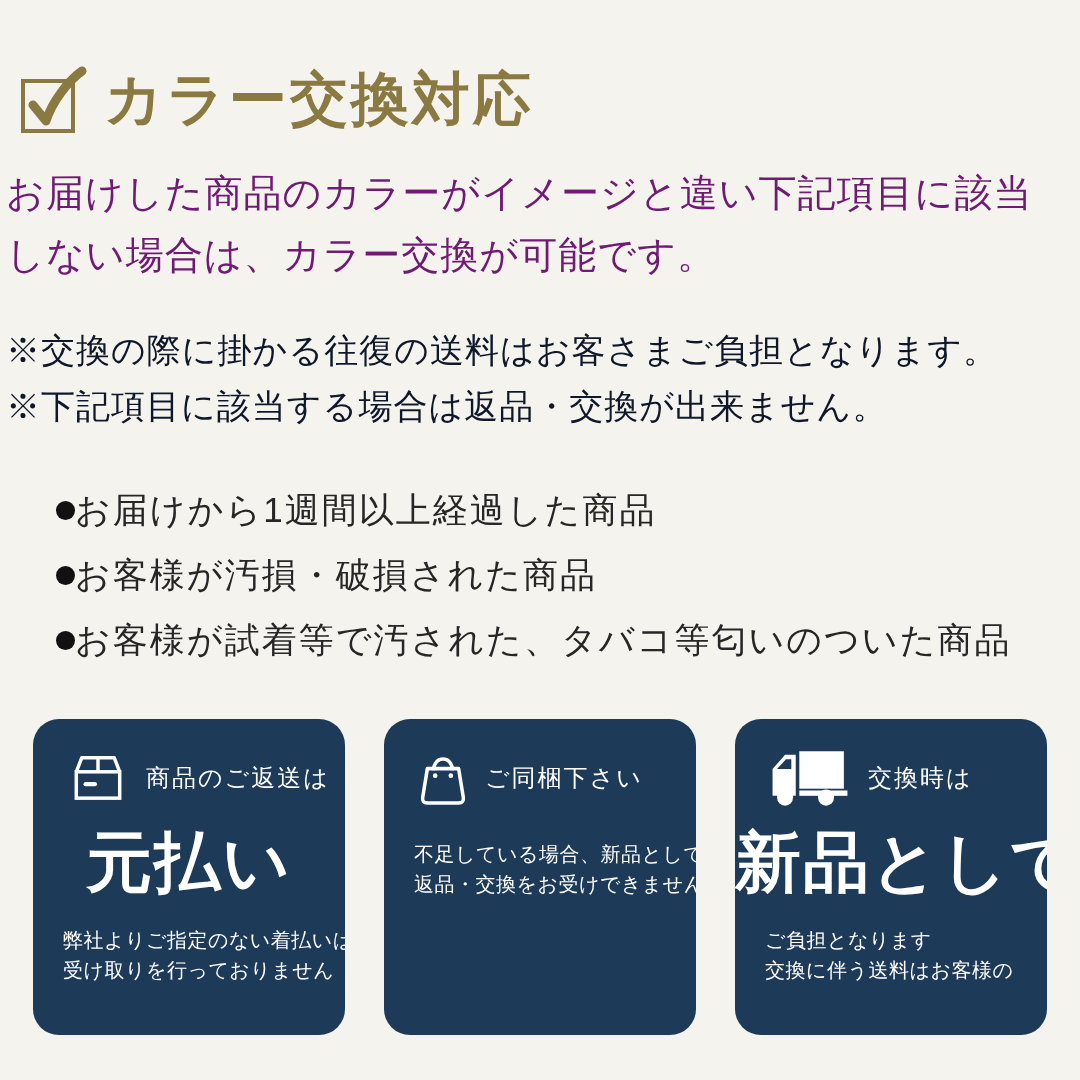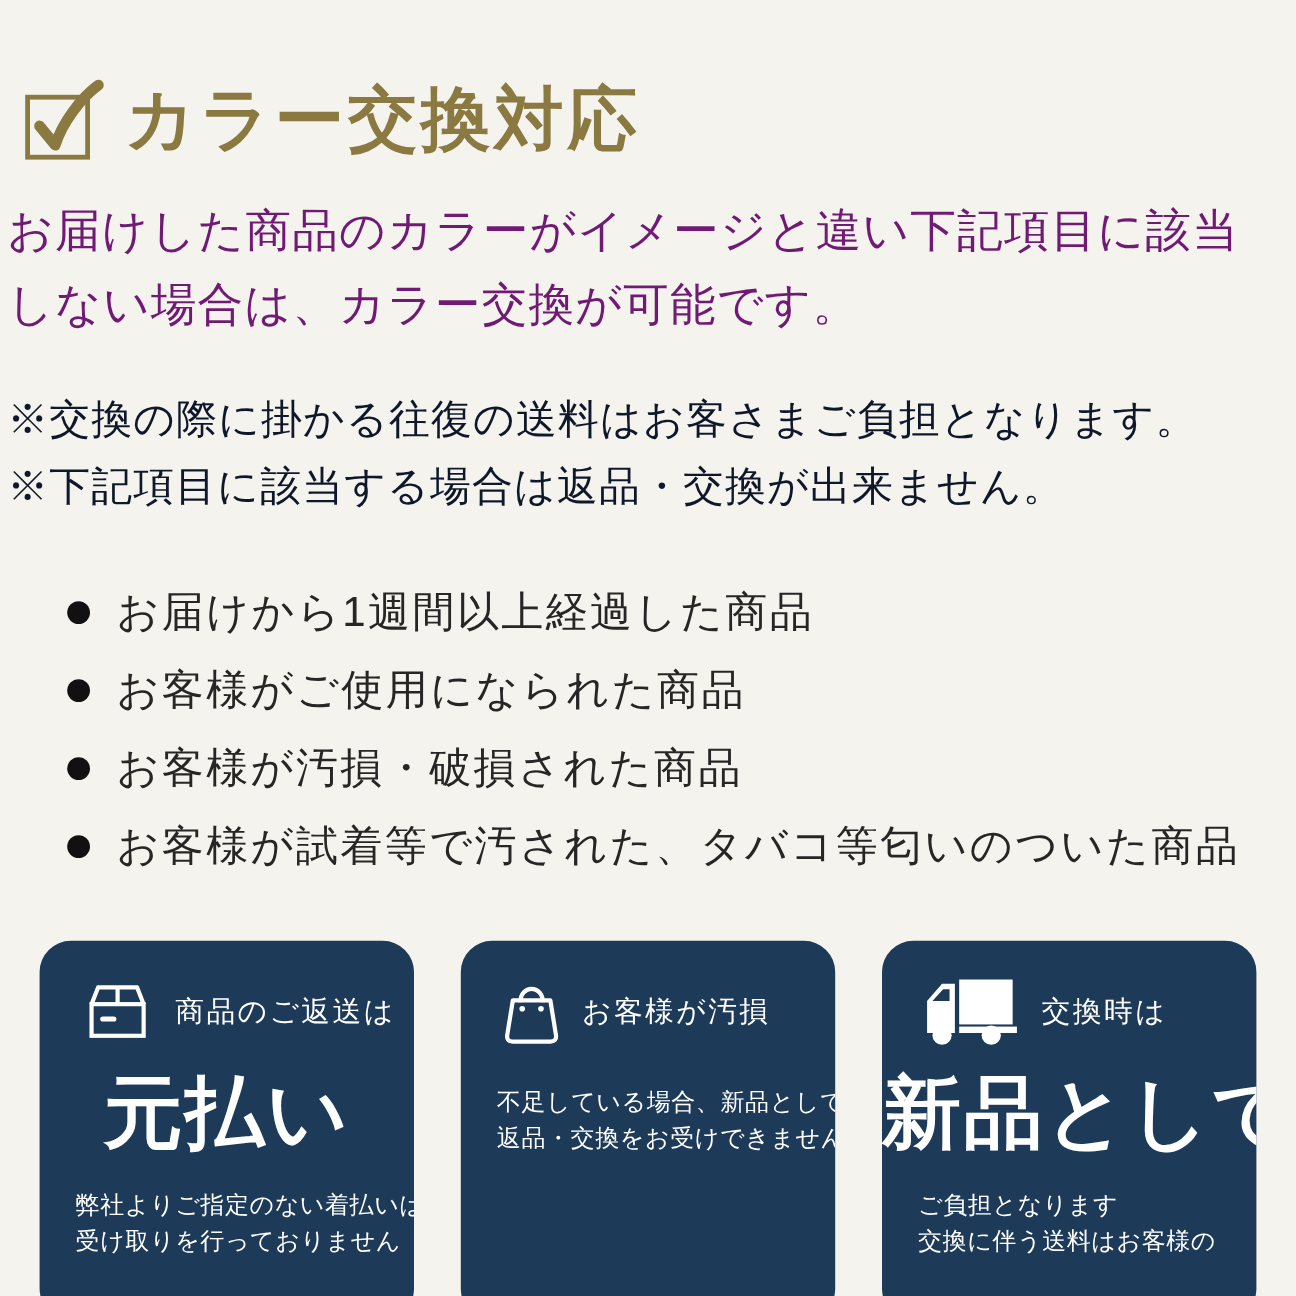--- a/index.html
+++ b/index.html
@@ -36,21 +36,21 @@
   
   .notes { margin:36px 0 0 6px; width:1045px; }
   .note {
     color:#0f172a; font-size:34px; line-height:56px;
     letter-spacing:1px;
   }
 
   
   .conditions { list-style:none; margin:44px 0 0 56px; }
   .conditions li {
-    display:flex; align-items:center; gap:22px;
+    display:flex; align-items:center; 
     height:65px; font-size:35px; letter-spacing:2px; color:#262626;
   }
   .dot {
     width:19px; height:19px; border-radius:50%;
     background:#111; flex:0 0 auto;
   }
 
   
   .cards {
     display:flex; gap:39px;
@@ -102,24 +102,20 @@
     <p class="note">※下記項目に該当する場合は返品・交換が出来ません。</p>
   </div>
 
   <ul class="conditions">
     <li>
       <span class="dot"></span>
       <span>お届けから1週間以上経過した商品</span>
     </li>
     <li>
       <span class="dot"></span>
-      <span>お客様がご使用になられた商品</span>
-    </li>
-    <li>
-      <span class="dot"></span>
       <span>お客様が汚損・破損された商品</span>
     </li>
     <li>
       <span class="dot"></span>
       <span>お客様が試着等で汚された、タバコ等匂いのついた商品</span>
     </li>
   </ul>
 
   <div class="cards">
 
@@ -141,21 +137,21 @@
     </div>
 
     <div class="card">
       <div class="card-head">
         <svg class="icon-bag" viewBox="0 0 64 72" aria-hidden="true">
           <path d="M20 26 C20 7 44 7 44 26" fill="none" stroke="currentColor" stroke-width="4.5"></path>
           <path d="M12 24 H52 L58 61 Q59 68 52 68 H12 Q5 68 6 61 Z" fill="none" stroke="currentColor" stroke-width="4.5" stroke-linejoin="round"></path>
           <circle cx="22" cy="33" r="3" fill="currentColor"></circle>
           <circle cx="42" cy="33" r="3" fill="currentColor"></circle>
         </svg>
-        <span class="card-label">お客様が汚損</span>
+        <span class="card-label">ご同梱下さい</span>
       </div>
       <div class="card-note">
         <div>不足している場合、新品として</div>
         <div>返品・交換をお受けできません</div>
       </div>
     </div>
 
     <div class="card">
       <div class="card-head">
         <svg class="icon-truck" viewBox="0 0 92 64" aria-hidden="true">

